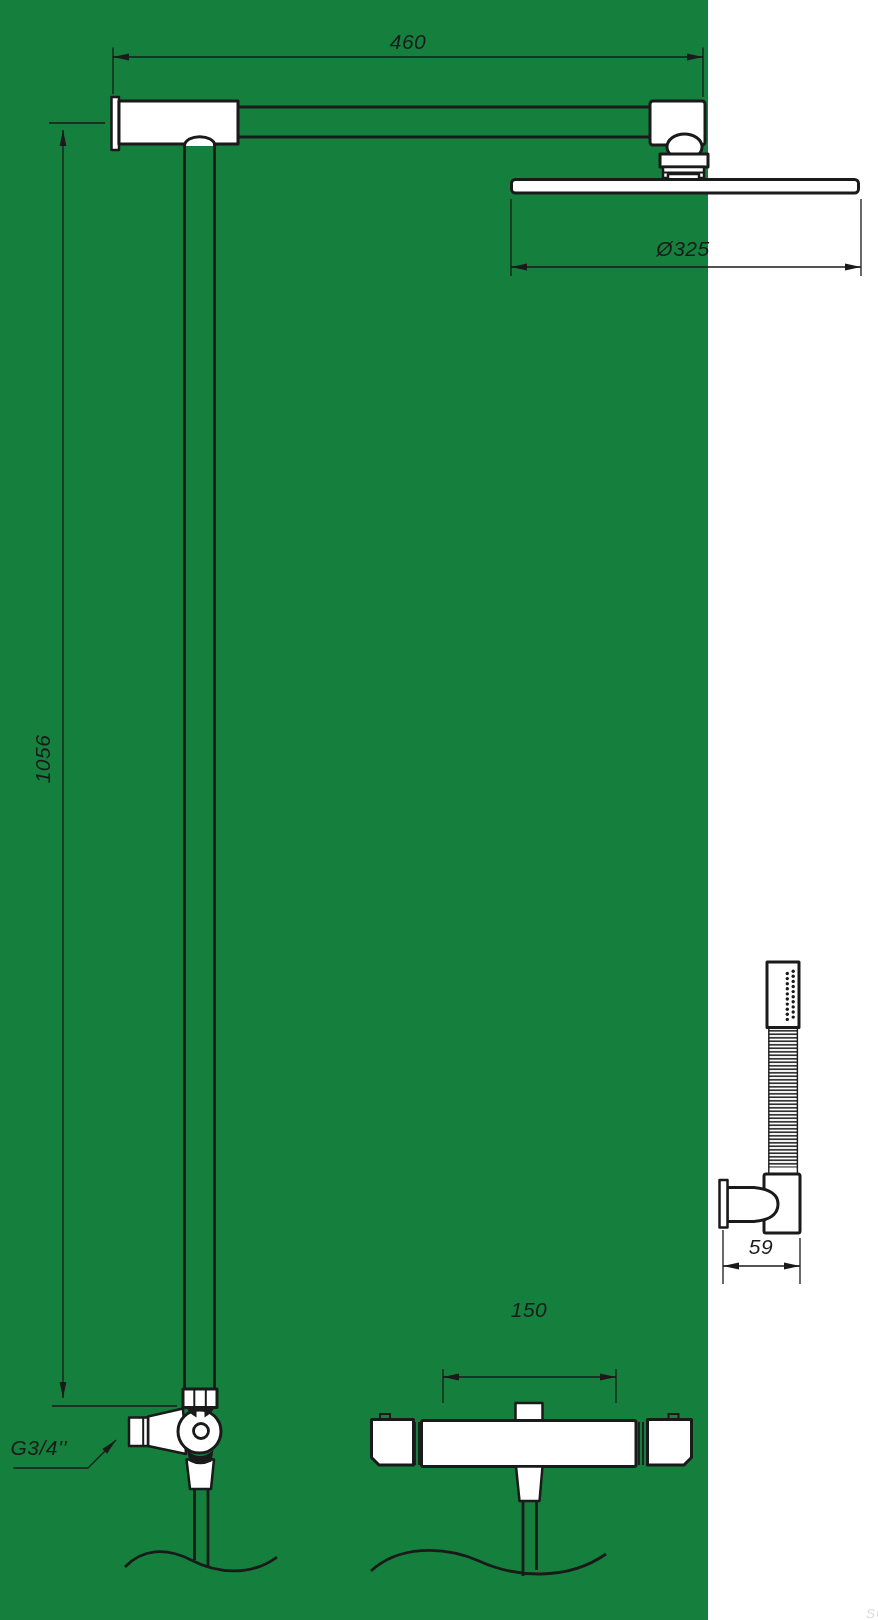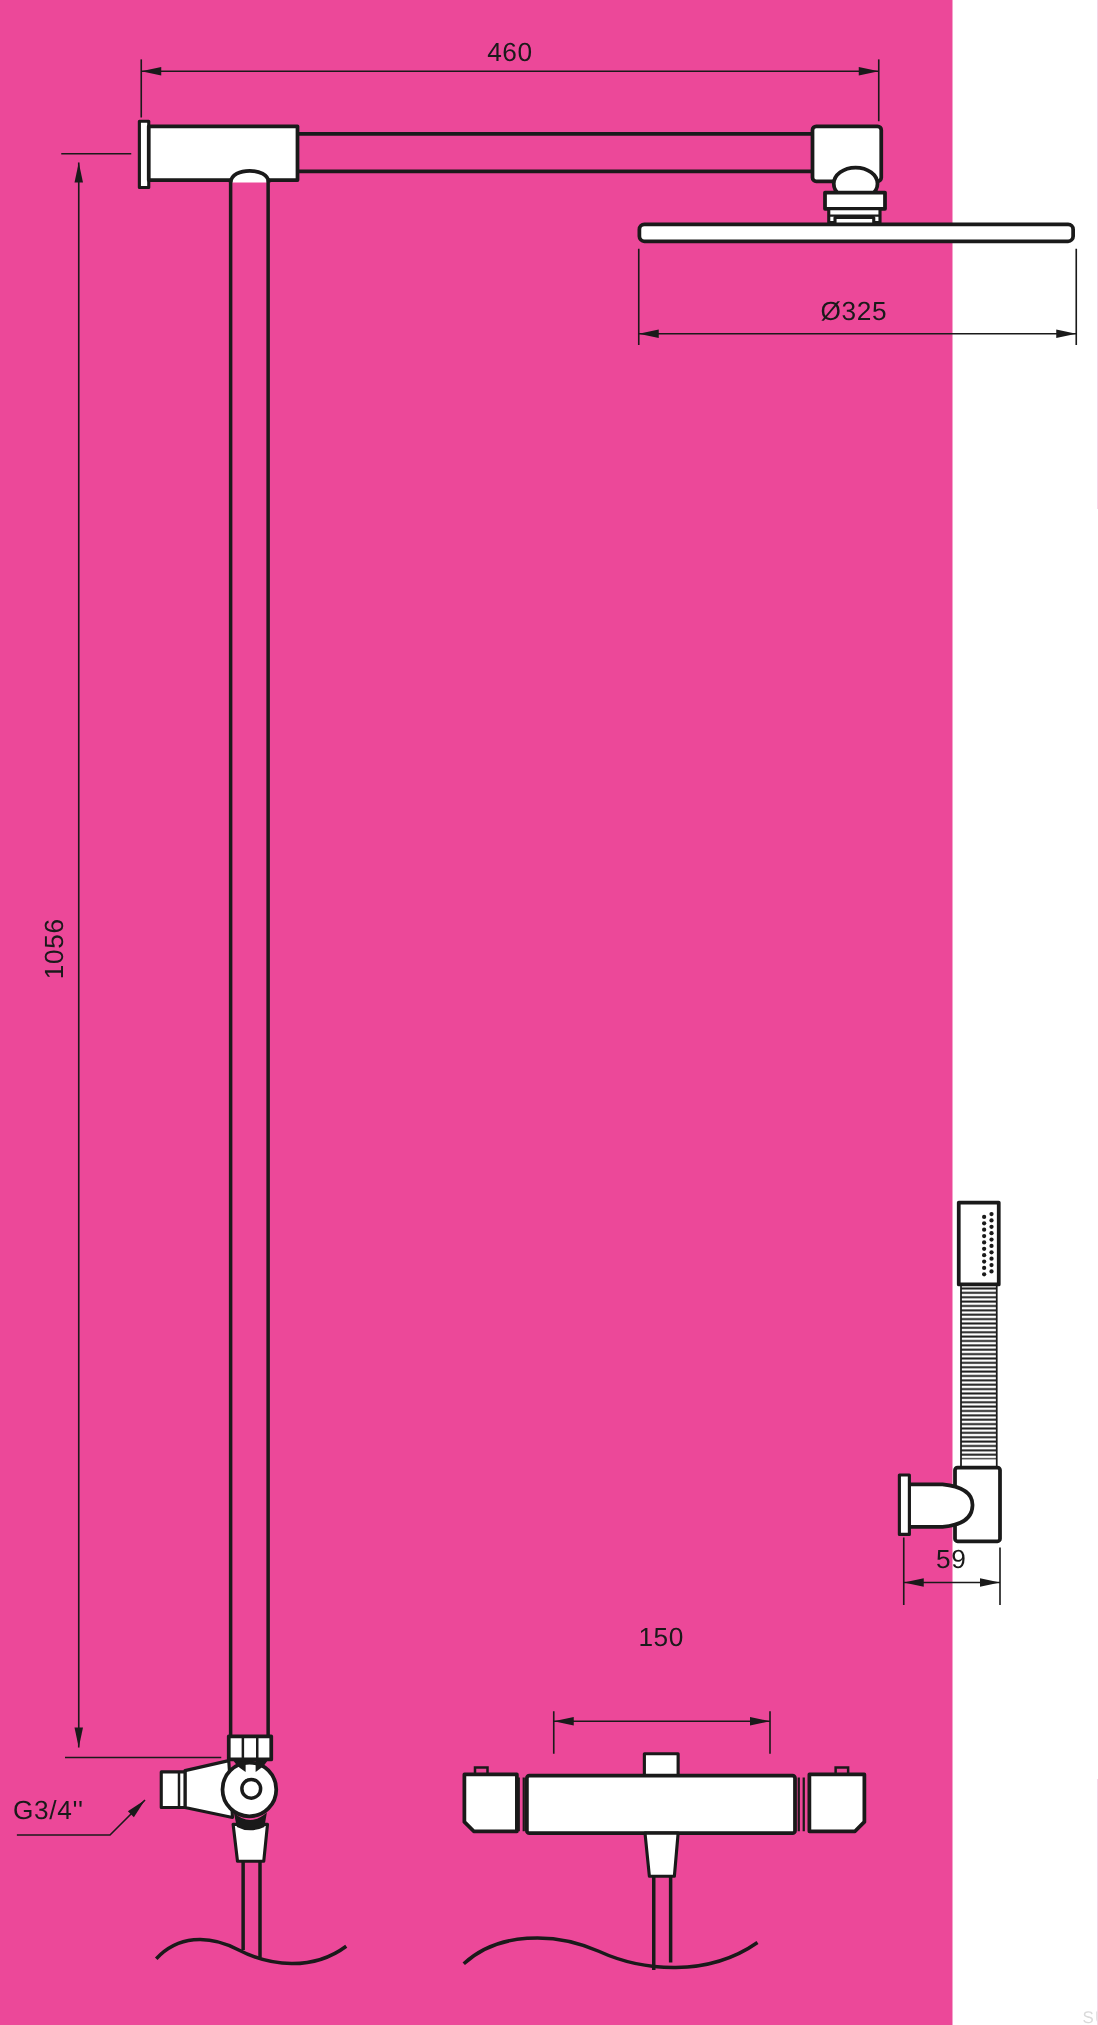--- a/index.html
+++ b/index.html
@@ -1,21 +1,22 @@
 <!DOCTYPE html>
 <html><head>
 <meta charset="utf-8">
 <style>
   html, body { margin: 0; padding: 0; background: #ffffff; }
   .sheet {
     position: relative;
-    width: 762px;
+    width: 708px;
     height: 1620px;
-    background: #ec4899;
+    background: #15803d;
     font-family: "Liberation Sans", "DejaVu Sans", sans-serif;
+    font-style: italic;
   }
   svg { display: block; }
   .outline   { fill: #ffffff; stroke: #1a1a1a; stroke-width: 3;   stroke-linejoin: round; }
   .outline25 { fill: #ffffff; stroke: #1a1a1a; stroke-width: 2.5; stroke-linejoin: round; }
   .stroke3   { fill: none;    stroke: #1a1a1a; stroke-width: 3;   }
   .stroke28  { fill: none;    stroke: #1a1a1a; stroke-width: 2.8; }
   .stroke2   { fill: none;    stroke: #1a1a1a; stroke-width: 2;   }
   .thin      { fill: none;    stroke: #1a1a1a; stroke-width: 1.8; }
   .dimline   { fill: none;    stroke: #1a1a1a; stroke-width: 1.3; }
   .darkfill  { fill: #1a1a1a; stroke: none; }

